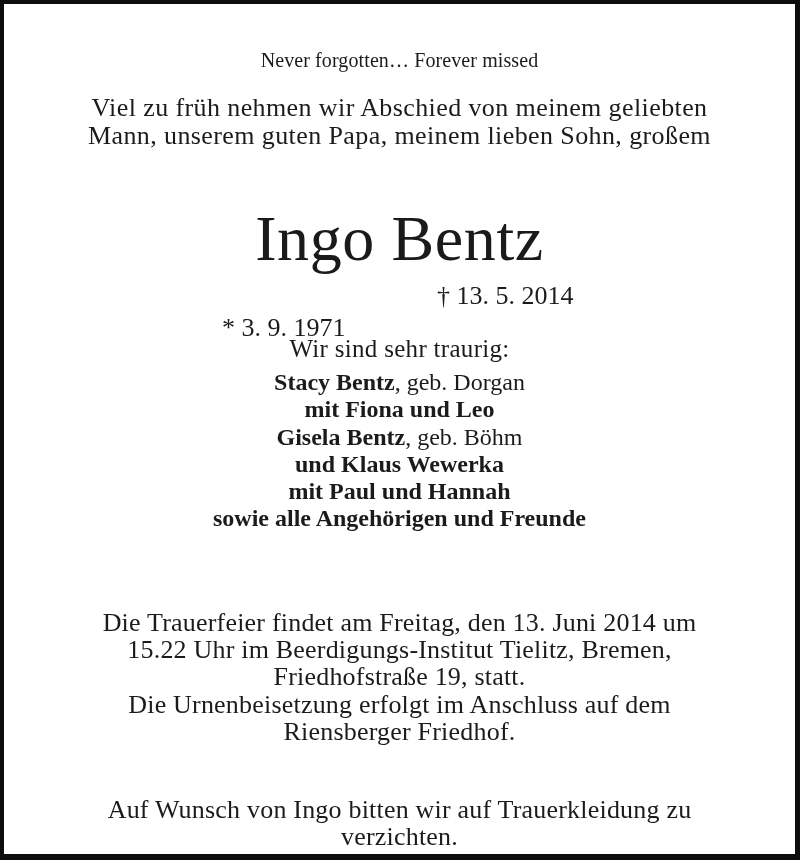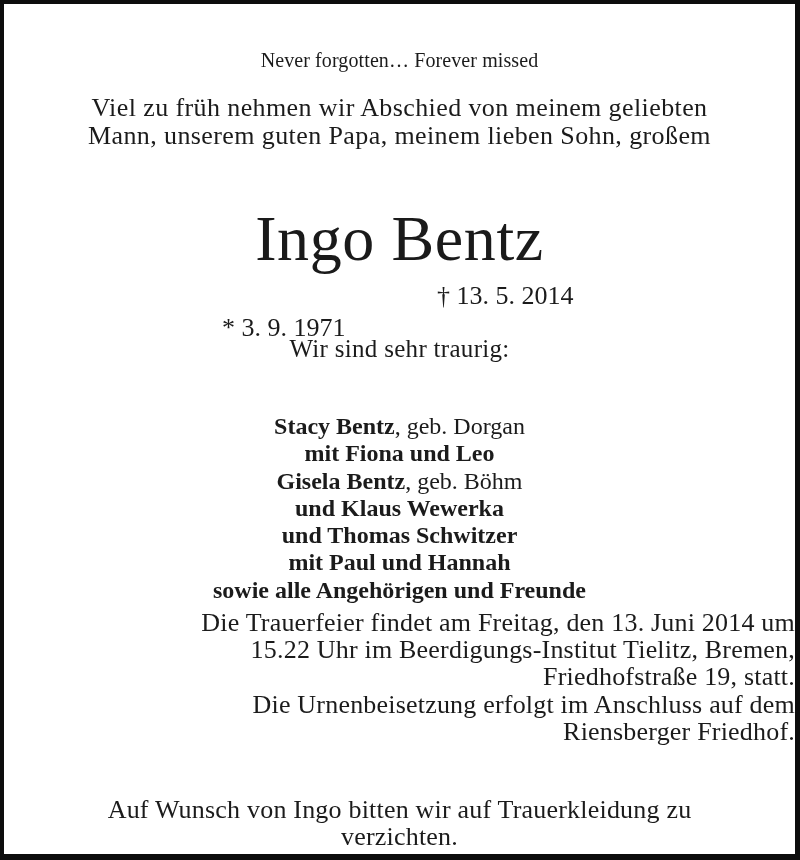--- a/index.html
+++ b/index.html
@@ -75,38 +75,36 @@
     .sad {
       top: 330px;
       font-size: 25px;
       line-height: 30px;
       letter-spacing: 0.3px;
     }
     .mourners {
       top: 365px;
       font-size: 24px;
       line-height: 27.3px;
-      margin-top: 44px;
     }
     .mourners .row {
       display: block;
       white-space: nowrap;
     }
     .mourners b {
       font-weight: bold;
     }
     .mourners .reg {
       font-weight: normal;
     }
     .ceremony {
       top: 605px;
       font-size: 26px;
       line-height: 27.2px;
       letter-spacing: 0.2px;
-      text-align: right;
     }
     .ceremony .row,
     .wish .row,
     .intro .row {
       display: block;
       white-space: nowrap;
     }
     .wish {
       top: 792px;
       font-size: 26px;
@@ -133,21 +131,20 @@
     <span class="death">† 13. 5. 2014</span>
   </div>
 
   <div class="line sad">Wir sind sehr traurig:</div>
 
   <div class="line mourners">
     <span class="row"><b>Stacy Bentz</b><span class="reg">, geb. Dorgan</span></span>
     <span class="row"><b>mit Fiona und Leo</b><span class="reg"></span></span>
     <span class="row"><b>Gisela Bentz</b><span class="reg">, geb. Böhm</span></span>
     <span class="row"><b>und Klaus Wewerka</b><span class="reg"></span></span>
-    <span class="row"><b>und Thomas Schwitzer</b><span class="reg"></span></span>
     <span class="row"><b>mit Paul und Hannah</b><span class="reg"></span></span>
     <span class="row"><b>sowie alle Angehörigen und Freunde</b><span class="reg"></span></span>
   </div>
 
   <div class="line ceremony">
     <span class="row">Die Trauerfeier findet am Freitag, den 13. Juni 2014 um</span>
     <span class="row">15.22 Uhr im Beerdigungs-Institut Tielitz, Bremen,</span>
     <span class="row">Friedhofstraße 19, statt.</span>
     <span class="row">Die Urnenbeisetzung erfolgt im Anschluss auf dem</span>
     <span class="row">Riensberger Friedhof.</span>

